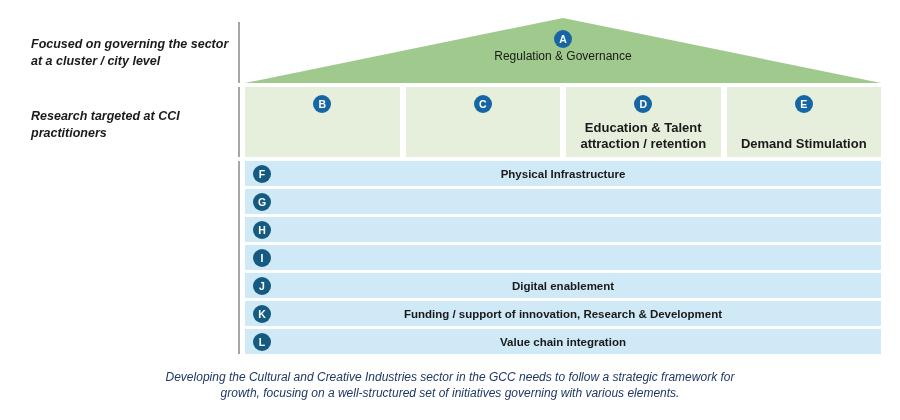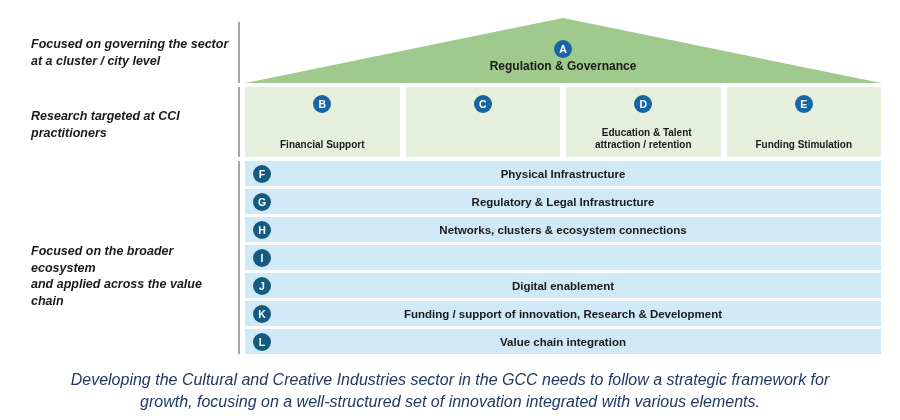--- a/index.html
+++ b/index.html
@@ -41,22 +41,22 @@
     position:absolute;left:0;top:18px;width:636px;height:65px;
     background:var(--triangle-green);
     clip-path:polygon(50% 0, 100% 100%, 0 100%);
   }
   .triangle-content{
     position:absolute;left:0;top:18px;width:636px;height:65px;
     display:flex;flex-direction:column;align-items:center;justify-content:flex-end;
   }
   .triangle-content .badge{margin-bottom:1px;}
   .triangle-label{
-    font-size:12px;font-weight:bold;color:var(--text-dark);
-    padding-bottom:10px;
+    font-size:12px;font-weight:normal;color:var(--text-dark);
+    padding-bottom:20px;
   }
 
   
   .badge{
     width:18px;height:18px;border-radius:50%;
     display:flex;align-items:center;justify-content:center;
     color:#ffffff;font-size:10.5px;font-weight:bold;
     flex:0 0 auto;
   }
   .badge.top{background:var(--badge-blue-top);}
@@ -67,99 +67,94 @@
     position:absolute;left:0;top:87px;width:636px;height:70px;
     display:flex;gap:6px;
   }
   .column{
     flex:1 1 0;background:var(--column-green);
     display:flex;flex-direction:column;align-items:center;
   }
   .column .badge{margin-top:8px;}
   .column-label{
     margin-top:auto;padding:0 2px 6px 2px;
-    font-size:10px;font-weight:bold;color:var(--text-dark);
-    text-align:right;line-height:1.18;white-space:pre-line;
+    font-size:13px;font-weight:bold;color:var(--text-dark);
+    text-align:center;line-height:1.18;white-space:pre-line;
   }
 
   
   .bars{position:absolute;left:0;top:161px;width:636px;}
   .bar{
     position:relative;height:25px;margin-bottom:3px;
     background:var(--bar-blue);
     display:flex;align-items:center;justify-content:center;
   }
   .bar .badge{position:absolute;left:8px;top:3.5px;}
   .bar-label{
     font-size:11.5px;font-weight:bold;color:var(--text-dark);text-align:center;
   }
 
   
   .caption{
     position:absolute;left:0;top:369px;width:900px;
     text-align:center;color:var(--caption-navy);
-    font-size:16px;font-style:italic;line-height:1.35;
+    font-size:12px;font-style:italic;line-height:1.35;
   }
   .caption div{white-space:nowrap;}
 </style>
 </head>
 <body>
 
 <div class="canvas">
 
   <div class="left-label l1">Focused on governing the sector
 at a cluster / city level</div>
   <div class="left-label l2">Research targeted at CCI
 practitioners</div>
-  <div class="left-label l3">Focused on the broader ecosystem
-and applied across the value chain</div>
 
   <div class="divider d1"></div>
   <div class="divider d2"></div>
   <div class="divider d3"></div>
 
   <div class="main">
 
     <div class="triangle"></div>
     <div class="triangle-content">
       <div class="badge top">A</div>
       <div class="triangle-label">Regulation &amp; Governance</div>
     </div>
 
     <div class="columns">
       <div class="column">
         <div class="badge top">B</div>
-        <div class="column-label">Financial Support</div>
       </div>
       <div class="column">
         <div class="badge top">C</div>
       </div>
       <div class="column">
         <div class="badge top">D</div>
         <div class="column-label">Education &amp; Talent
 attraction / retention</div>
       </div>
       <div class="column">
         <div class="badge top">E</div>
-        <div class="column-label">Funding Stimulation</div>
+        <div class="column-label">Demand Stimulation</div>
       </div>
     </div>
 
     <div class="bars">
       <div class="bar">
         <div class="badge side">F</div>
         <div class="bar-label">Physical Infrastructure</div>
       </div>
       <div class="bar">
         <div class="badge side">G</div>
-        <div class="bar-label">Regulatory &amp; Legal Infrastructure</div>
       </div>
       <div class="bar">
         <div class="badge side">H</div>
-        <div class="bar-label">Networks, clusters &amp; ecosystem connections</div>
       </div>
       <div class="bar">
         <div class="badge side">I</div>
       </div>
       <div class="bar">
         <div class="badge side">J</div>
         <div class="bar-label">Digital enablement</div>
       </div>
       <div class="bar">
         <div class="badge side">K</div>
@@ -167,16 +162,16 @@
       </div>
       <div class="bar">
         <div class="badge side">L</div>
         <div class="bar-label">Value chain integration</div>
       </div>
     </div>
   </div>
 
   <div class="caption">
     <div>Developing the Cultural and Creative Industries sector in the GCC needs to follow a strategic framework for</div>
-    <div>growth, focusing on a well-structured set of innovation integrated with various elements.</div>
+    <div>growth, focusing on a well-structured set of initiatives governing with various elements.</div>
   </div>
 
 </div>
 
 </body></html>

